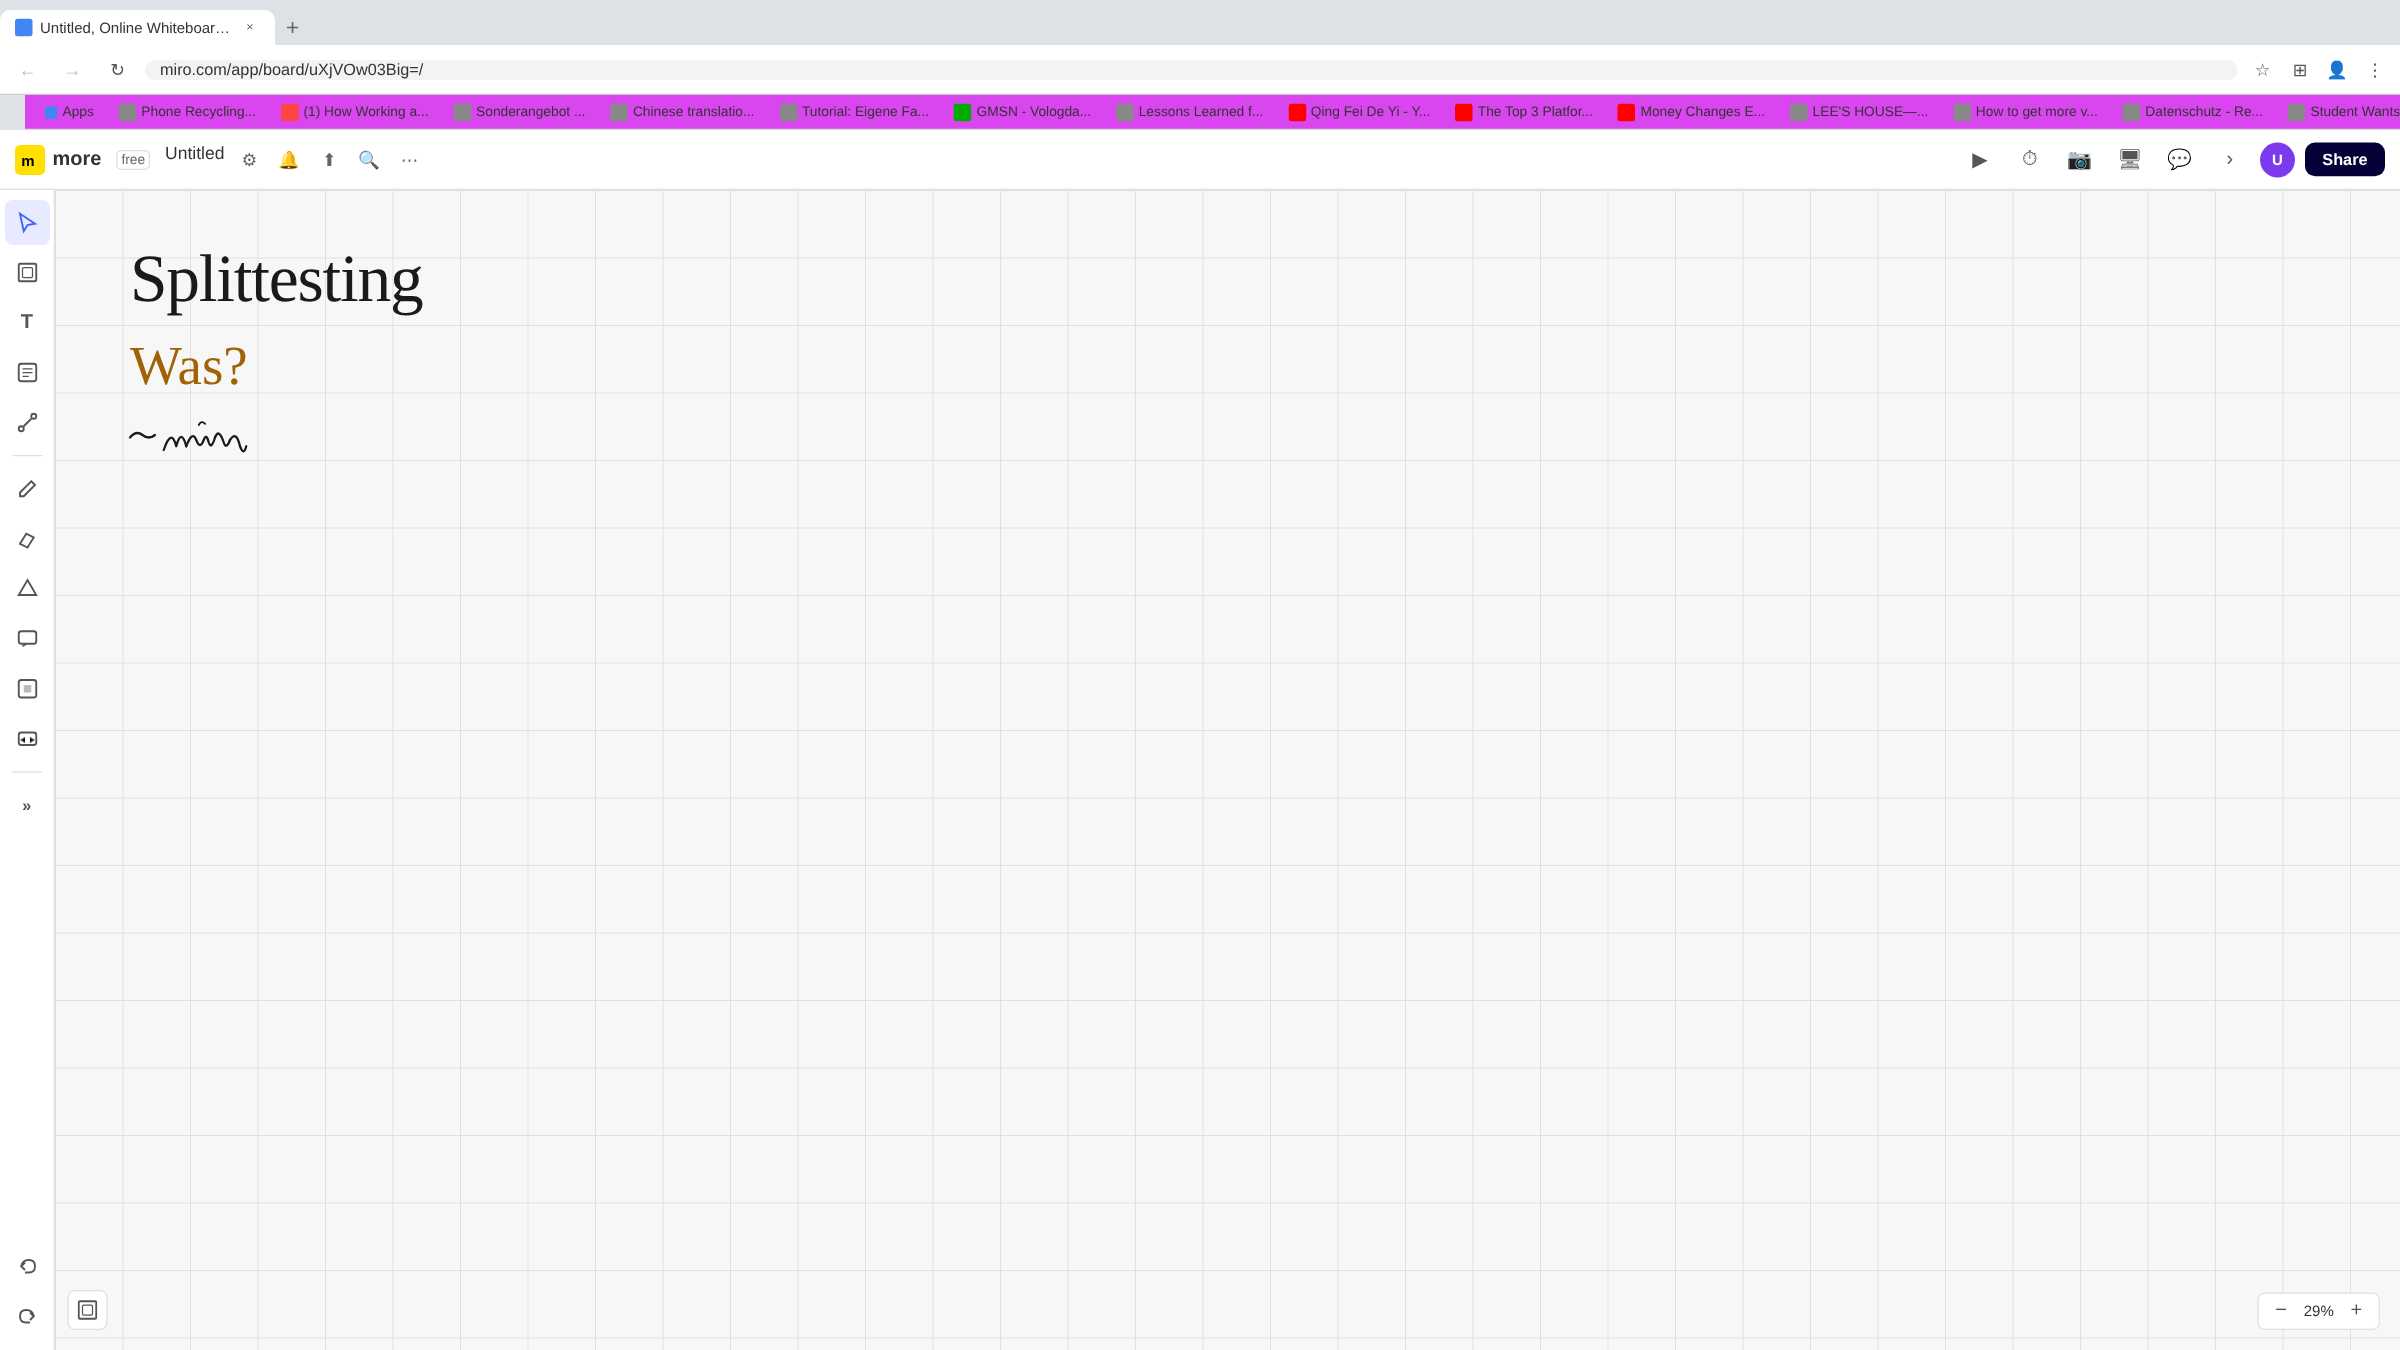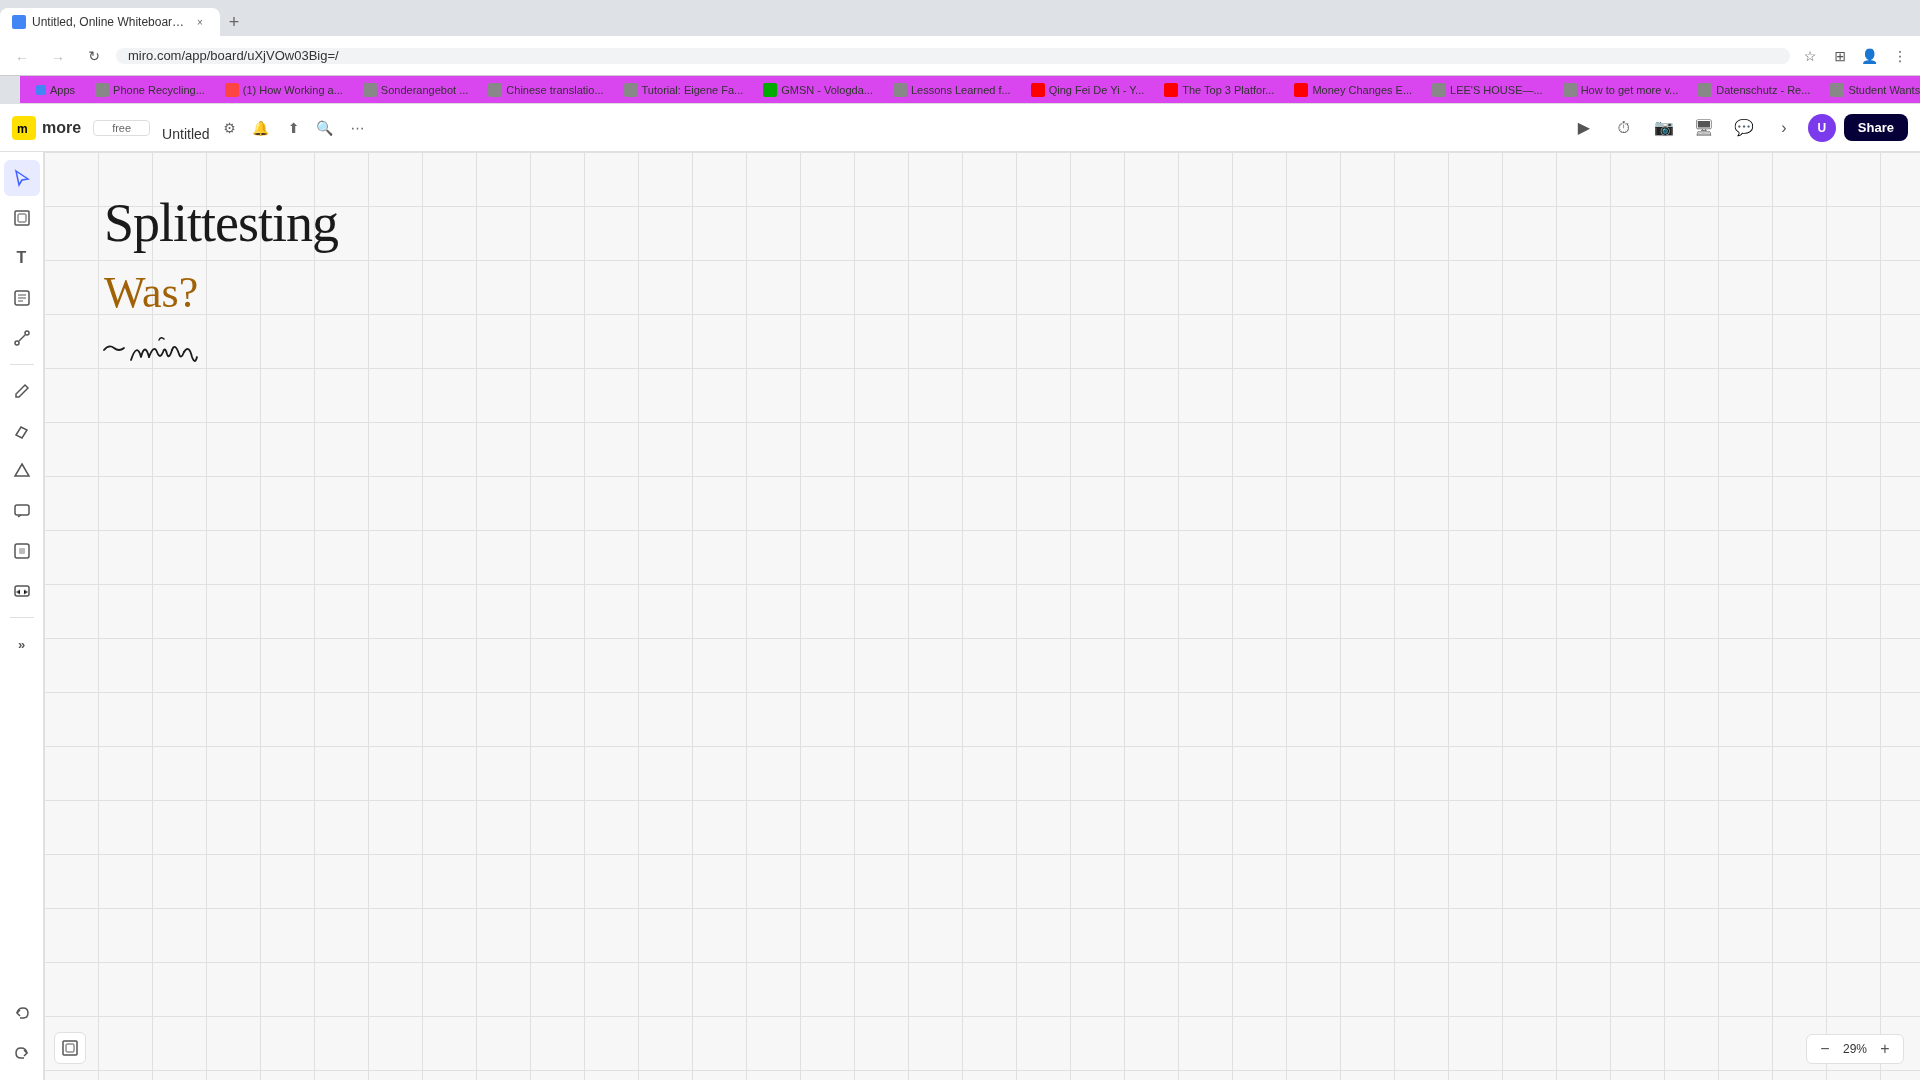--- a/index.html
+++ b/index.html
@@ -28,22 +28,22 @@
     .bookmark-icon { width: 14px; height: 14px; flex-shrink: 0; border-radius: 2px; }
 
     
     .app-container { display: flex; flex-direction: column; height: calc(1080px - 104px); background: #f7f7f7; }
 
     
     .miro-header { height: 48px; background: #fff; border-bottom: 1px solid #e0e0e0; display: flex; align-items: center; padding: 0 12px; gap: 12px; z-index: 10; }
     .miro-logo { display: flex; align-items: center; gap: 6px; }
     .miro-logo-icon { width: 24px; height: 24px; background: #ffe000; border-radius: 4px; display: flex; align-items: center; justify-content: center; font-weight: 900; font-size: 12px; color: #333; }
     .miro-logo-text { font-size: 16px; font-weight: 700; color: #333; }
-    .miro-free-badge { background: #fff; border: 1px solid #ddd; border-radius: 4px; font-size: 11px; color: #666; padding: 1px 18px; }
-    .board-title-area { display: flex; align-items: flex-end; gap: 6px; }
+    .miro-free-badge { background: #fff; border: 1px solid #ddd; border-radius: 4px; font-size: 11px; color: #666; padding: 1px 3px; }
+    .board-title-area { display: flex; align-items: flex-start; gap: 6px; }
     .board-title { font-size: 14px; font-weight: 500; color: #333; }
     .board-title-actions { display: flex; gap: 4px; }
     .header-icon-btn { width: 28px; height: 28px; display: flex; align-items: center; justify-content: center; cursor: pointer; color: #666; border-radius: 4px; font-size: 14px; }
     .header-spacer { flex: 1; }
     .header-right { display: flex; align-items: center; gap: 8px; }
     .header-right-btn { width: 32px; height: 32px; display: flex; align-items: center; justify-content: center; cursor: pointer; color: #555; border-radius: 4px; font-size: 16px; }
     .avatar-btn { width: 28px; height: 28px; border-radius: 50%; background: #7c3aed; display: flex; align-items: center; justify-content: center; color: #fff; font-size: 12px; font-weight: 600; cursor: pointer; }
     .share-btn { background: #050038; color: #fff; border-radius: 8px; padding: 6px 14px; font-size: 13px; font-weight: 600; cursor: pointer; border: none; }
 
     

